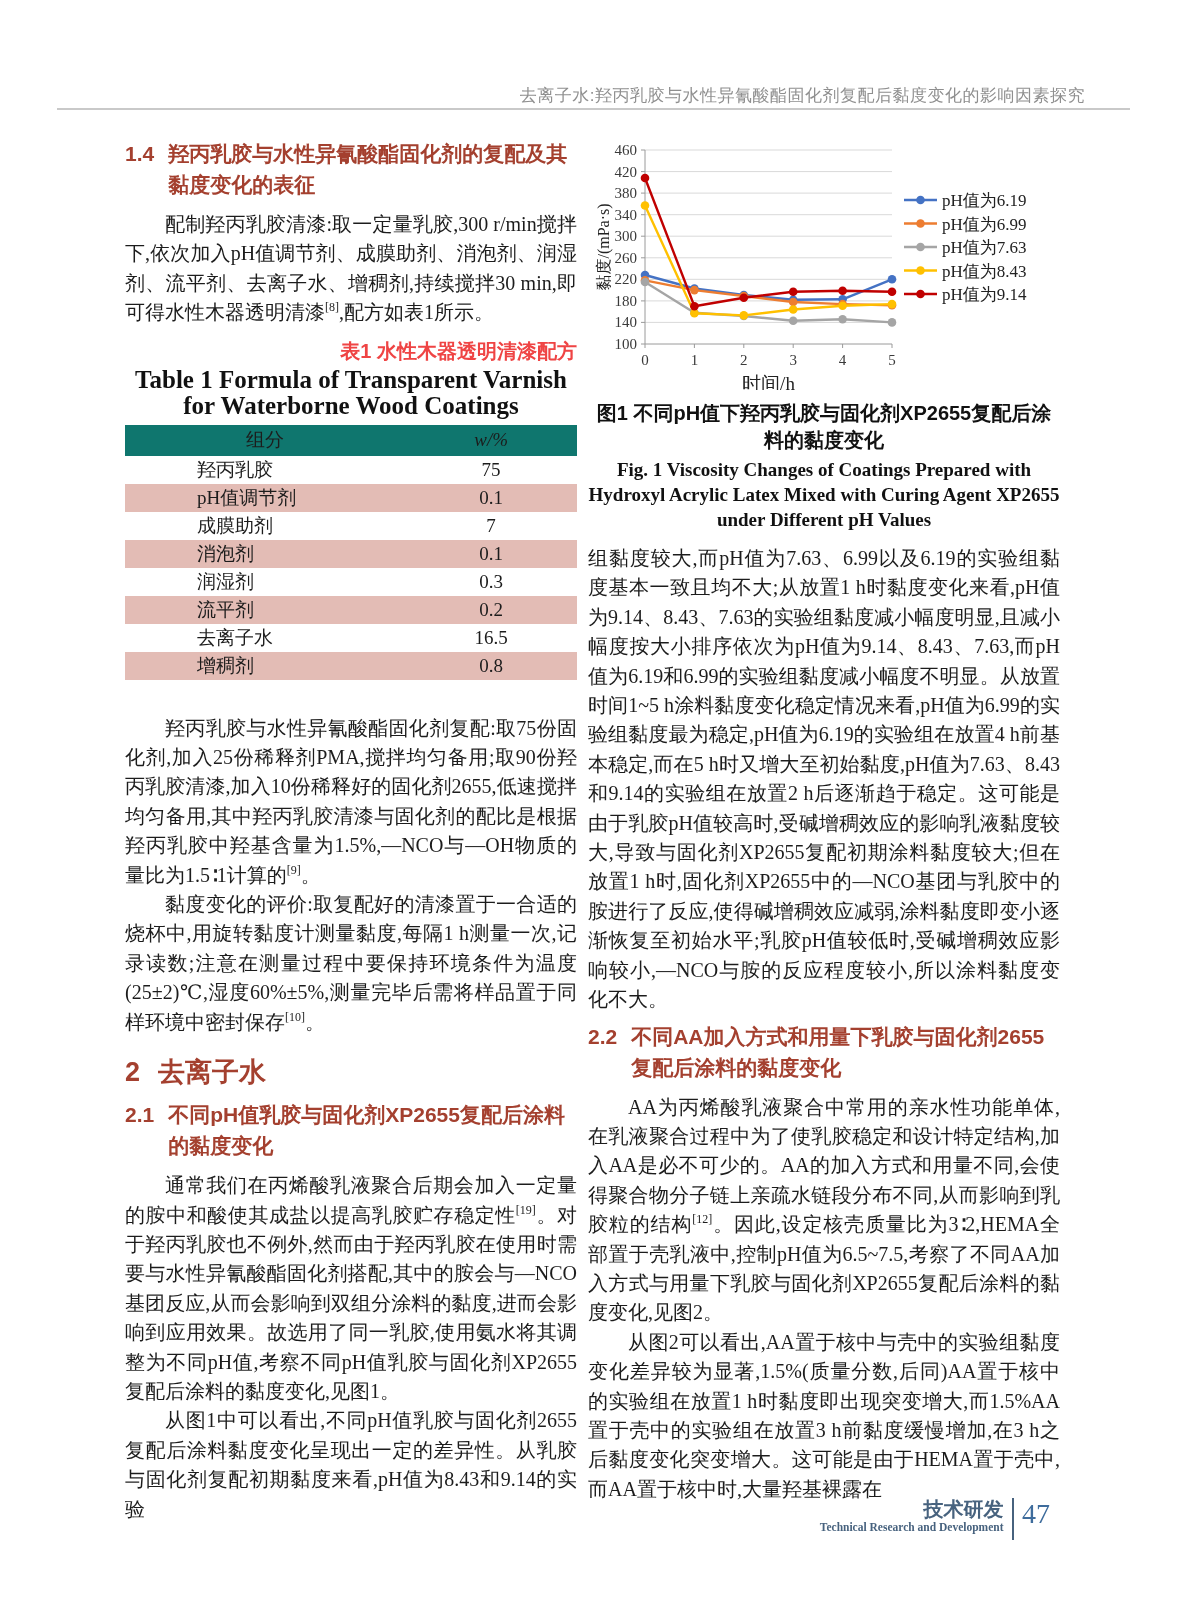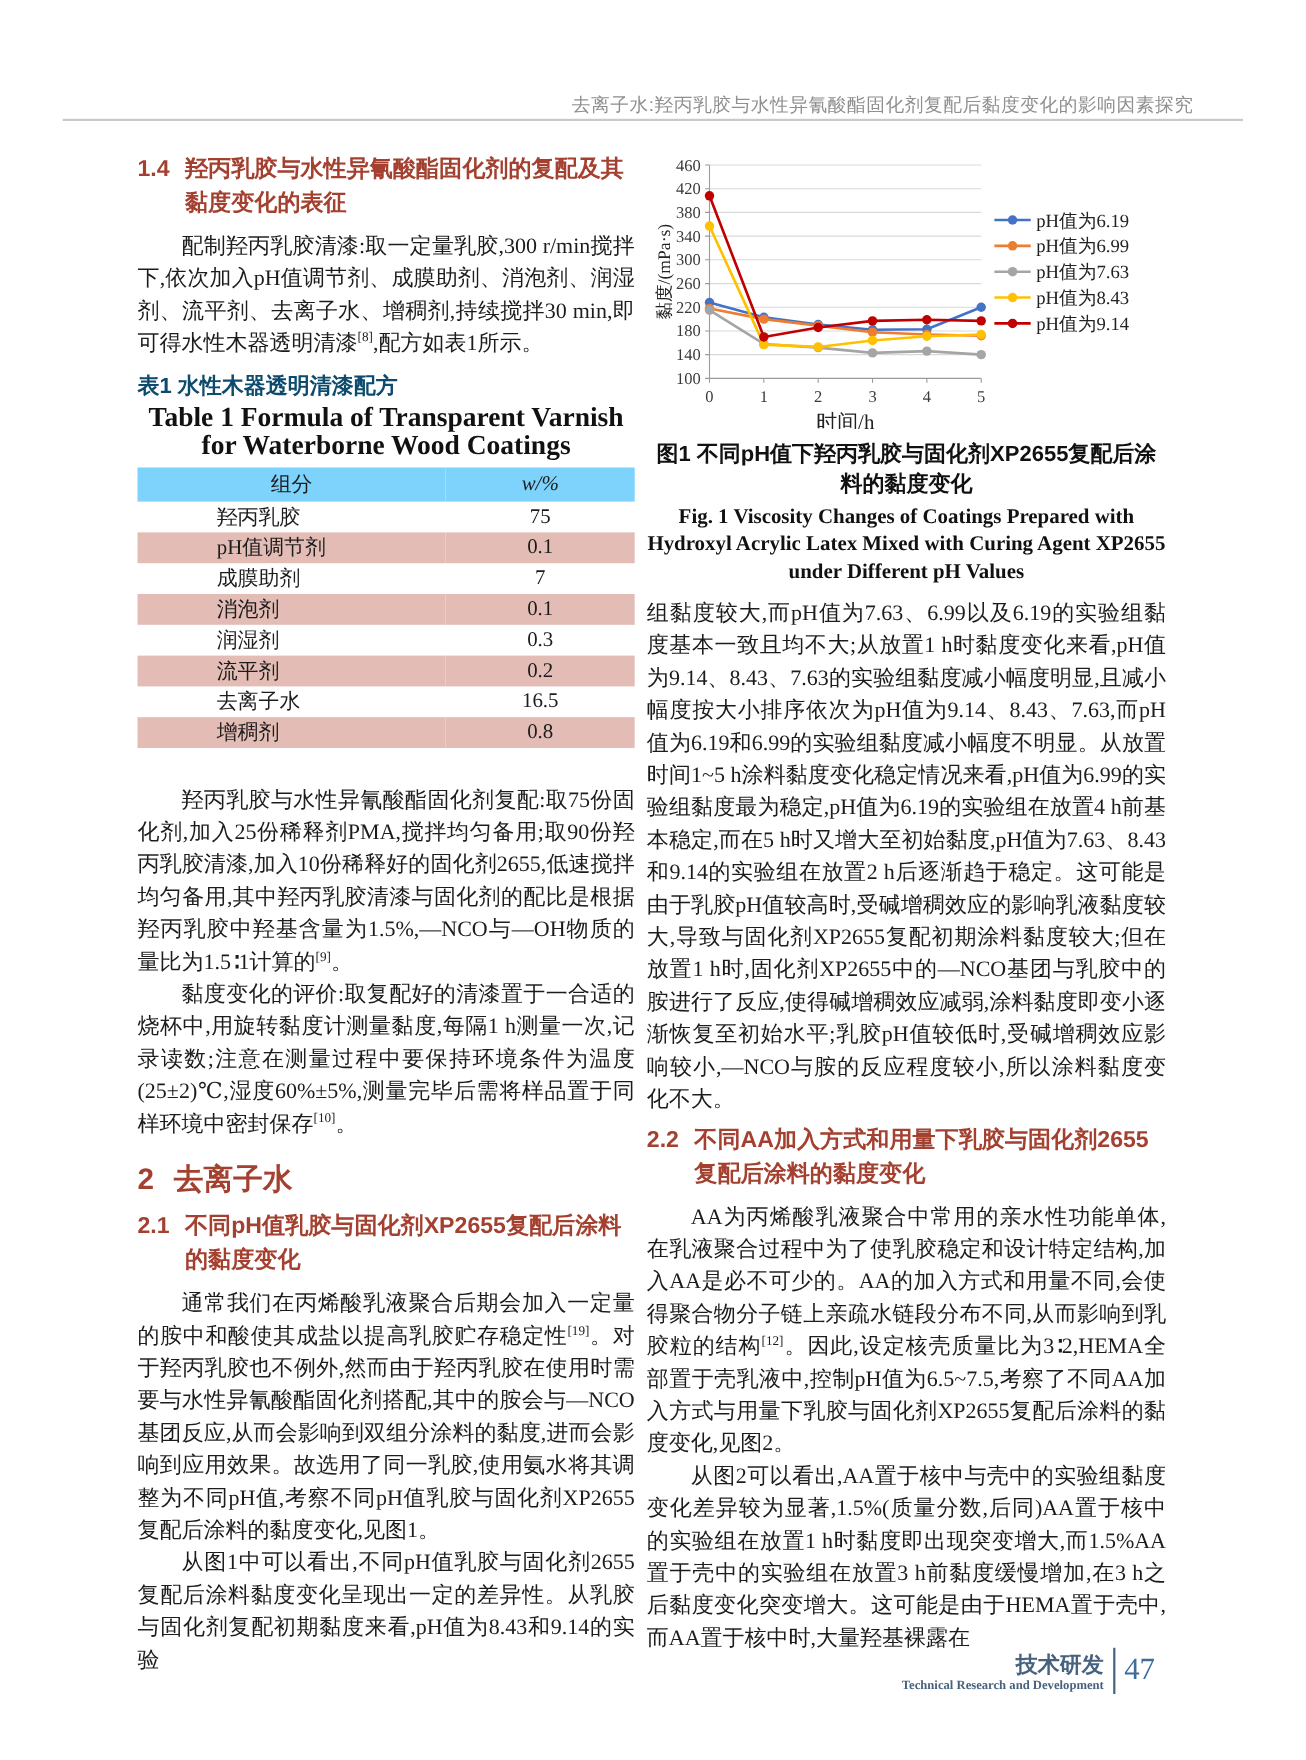--- a/index.html
+++ b/index.html
@@ -40,36 +40,36 @@
   .body {
     margin:0; font-size:20px; line-height:29.4px;
     text-align:justify; color:#1c1c1c;
   }
   .body sup { font-size:0.6em; vertical-align:super; line-height:0; }
   .indent { text-indent:2em; }
   .mt34 { margin-top:34px; }
   .mt12 { margin-top:12px; }
 
   .tbl-cap-zh {
-    margin-top:10px; text-align:left;
-    font-family:"Liberation Sans","DejaVu Sans",sans-serif;
-    font-weight:bold; font-size:20px; line-height:27px; color:#0c4a6e;
+    margin-top:10px; text-align:right;
+    font-family:"Liberation Sans","DejaVu Sans",sans-serif;
+    font-weight:bold; font-size:20px; line-height:27px; color:#ef4444;
   }
   .tbl-cap-en {
     text-align:center; font-weight:bold; font-size:25px; line-height:26px;
     margin:2px 0 6px 0; color:#111;
   }
   table.formula-table {
     width:100%; border-collapse:collapse; table-layout:fixed;
     font-size:19px; margin-top:2px;
   }
   table.formula-table th, table.formula-table td {
     height:28px; padding:0; font-weight:normal; vertical-align:middle;
   }
-  table.formula-table thead tr { background:#7dd3fc; height:31px;margin-top:46px; }
+  table.formula-table thead tr { background:#0f766e; height:31px;margin-top:46px; }
   table.formula-table th:first-child { width:62%; text-align:center; }
   table.formula-table th:last-child  { width:38%; text-align:center; font-style:italic; }
   table.formula-table td:first-child { padding-left:72px; text-align:left; }
   table.formula-table td:last-child  { text-align:center; }
   table.formula-table tbody tr:nth-child(even) { background:#e3bcb5; }
 
   .figure-box { width:472px; height:252px; }
   .fig-cap-zh {
     margin-top:10px; text-align:center;
     font-family:"Liberation Sans","DejaVu Sans",sans-serif;
@@ -79,21 +79,21 @@
     text-align:center; font-weight:bold; font-size:19px; line-height:25px;
     margin:3px 0 0 0; color:#111;
   }
   .chart-tick { font-size:15px; fill:#3a3a3a; font-family:"Liberation Serif","DejaVu Serif",serif; }
   .chart-axis-label { font-size:19px; fill:#222; font-family:"Liberation Serif","DejaVu Serif",serif; }
   .chart-ylabel { font-size:16px; fill:#222; font-family:"Liberation Serif","DejaVu Serif",serif; }
   .chart-legend { font-size:17px; fill:#222; font-family:"Liberation Serif","DejaVu Serif",serif; }
 
   .footer {
     position:absolute; top:1498px; right:137px;
-    display:flex; align-items:flex-end; gap:8px;
+    display:flex; align-items:flex-start; gap:8px;
   }
   .footer-textblock { text-align:right; }
   .footer-zh {
     font-family:"Liberation Sans","DejaVu Sans",sans-serif;
     font-weight:bold; font-size:20px; line-height:22px; color:#47627e;
   }
   .footer-en {
     font-size:11.5px; line-height:15px; color:#47627e; font-weight:bold;
   }
   .footer-divider { width:2.5px; height:42px; background:#47627e; }

